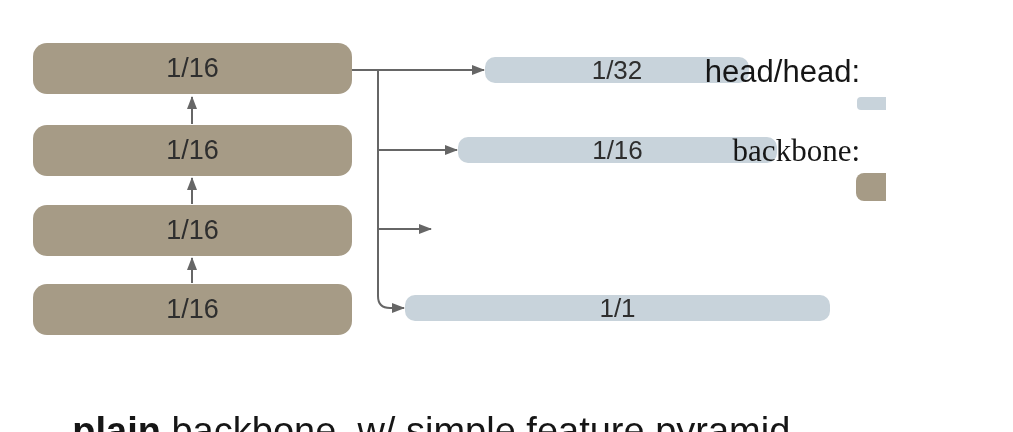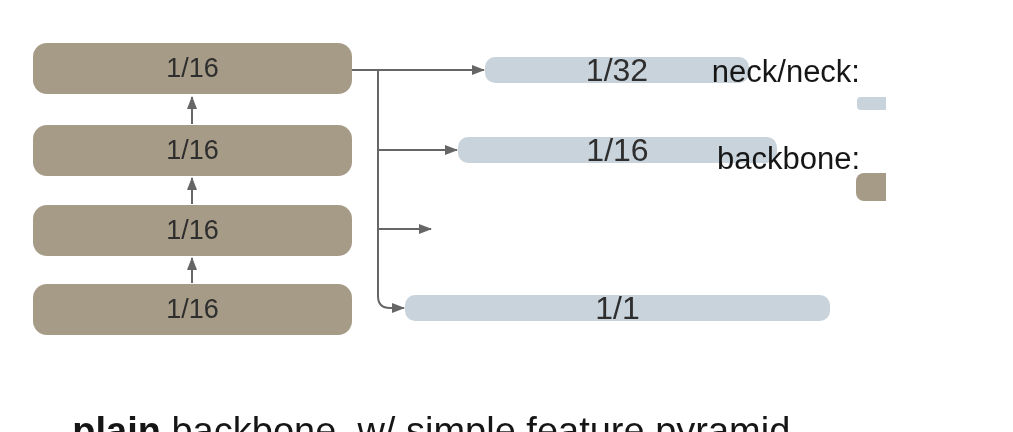--- a/index.html
+++ b/index.html
@@ -48,36 +48,36 @@
   .bb0 { top: 43px; }
   .bb1 { top: 125px; }
   .bb2 { top: 205px; }
   .bb3 { top: 284px; }
 
   .nk {
     height: 26px;
     background: var(--neck);
     border-radius: 10px;
   }
-  .nk .blabel { font-size: 32px; color: var(--label-ink); }
+  .nk .blabel { font-size: 26px; color: var(--label-ink); }
   .nk0 { left: 485px; top: 57px;  width: 264px; }
   .nk1 { left: 458px; top: 137px; width: 319px; }
   .nk2 { left: 432px; top: 216px; width: 371px; }
   .nk3 { left: 405px; top: 295px; width: 425px; }
 
   .legend-label {
     position: absolute;
     right: 26px;
     text-align: right;
     font-size: 31px;
     line-height: 1;
     color: var(--text-ink);
   }
   .legend-neck-label { top: 56px; }
-  .legend-backbone-label { top: 143px; }
+  .legend-backbone-label { top: 135px; font-family: Liberation Serif, serif; }
   .swatch { position: absolute; }
   .swatch-neck {
     left: 857px; top: 97px;
     width: 105px; height: 13px;
     border-radius: 4px;
     background: var(--neck);
   }
   .swatch-backbone {
     left: 856px; top: 173px;
     width: 107px; height: 28px;
@@ -132,21 +132,21 @@
   <div class="block nk nk0">
     <span class="blabel">1/32</span>
   </div>
   <div class="block nk nk1">
     <span class="blabel">1/16</span>
   </div>
   <div class="block nk nk3">
     <span class="blabel">1/1</span>
   </div>
 
-  <div class="legend-label legend-neck-label">neck/neck:</div>
+  <div class="legend-label legend-neck-label">head/head:</div>
   <div class="swatch swatch-neck"></div>
 
   <div class="legend-label legend-backbone-label">backbone:</div>
   <div class="swatch swatch-backbone"></div>
 
   <div class="caption">
     <span class="em">plain</span><span> backbone, w/ simple feature pyramid</span>
   </div>
 
 </div>

